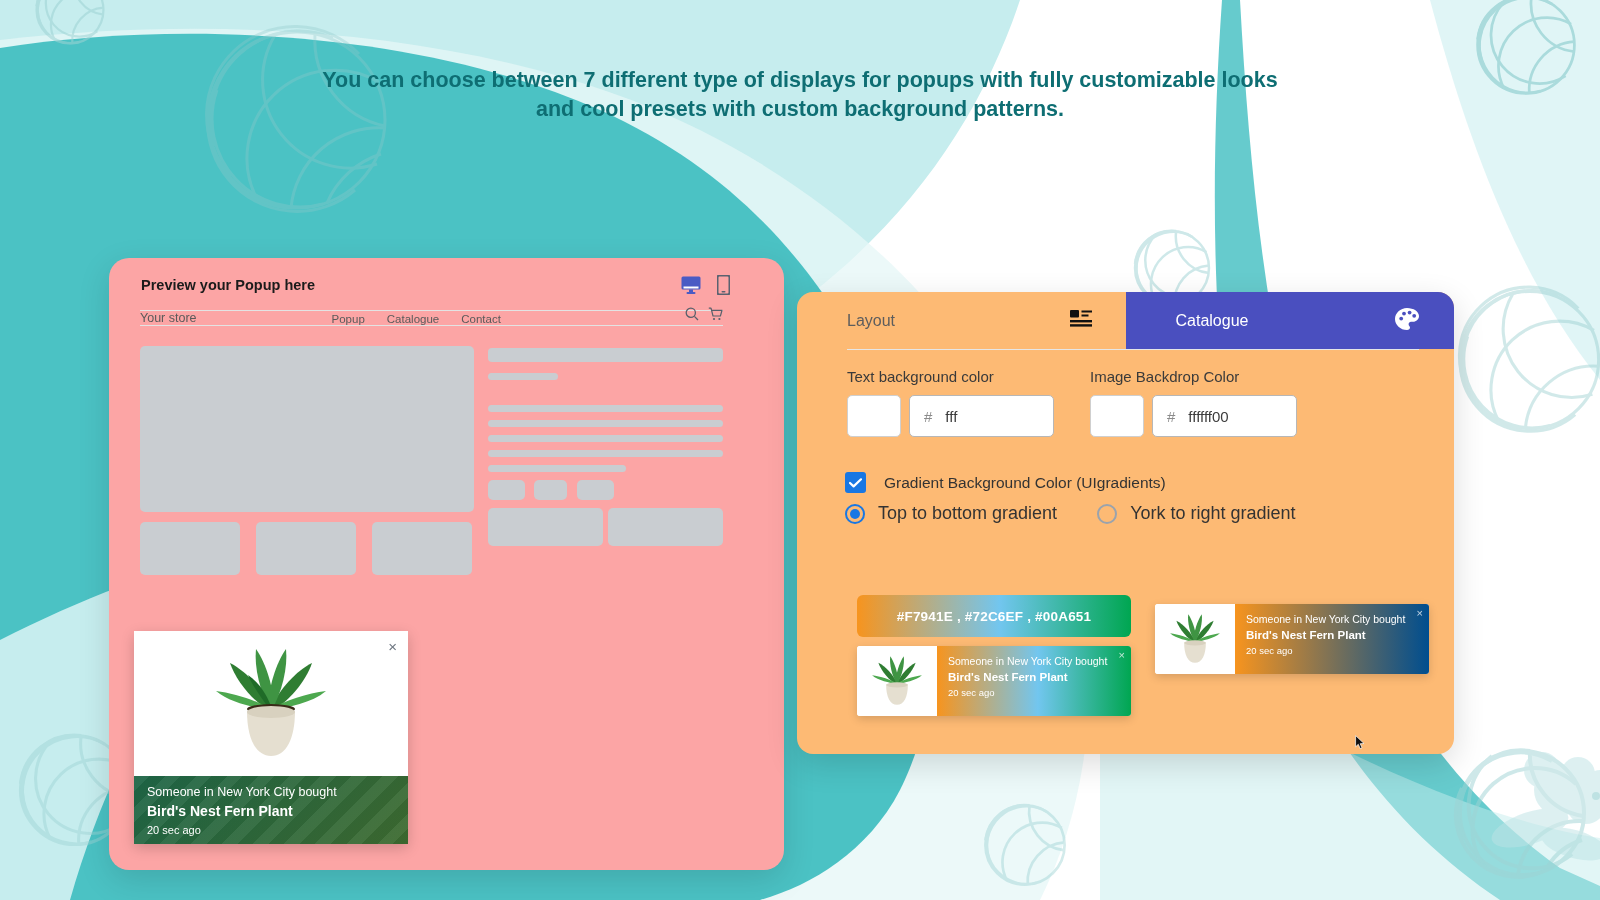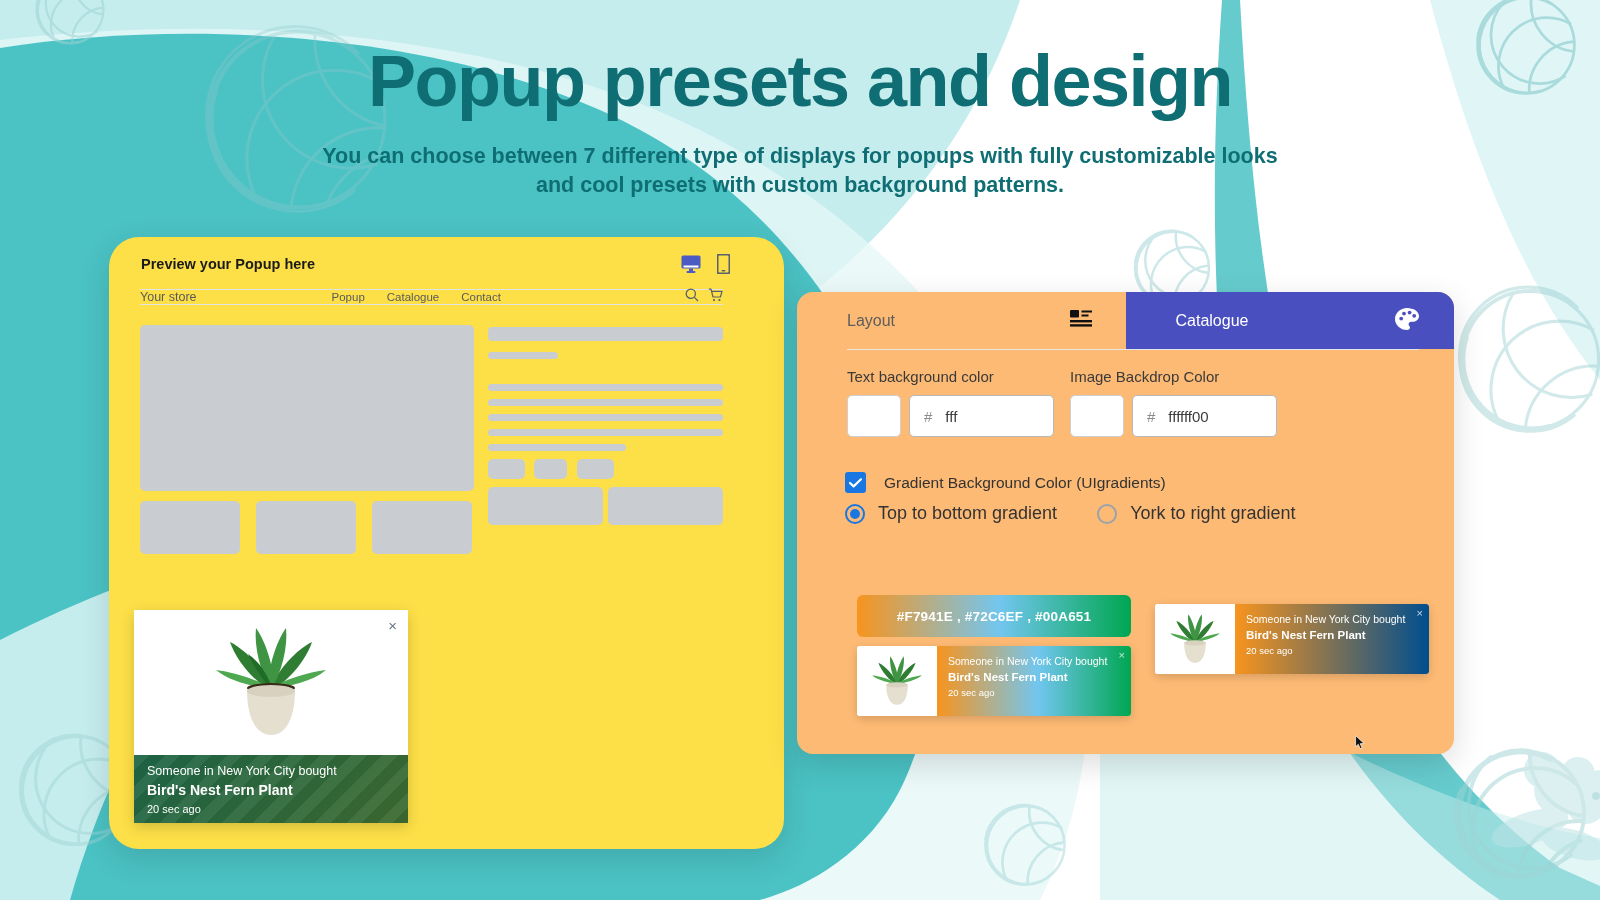--- a/index.html
+++ b/index.html
@@ -38,43 +38,43 @@
     width: 960px;
     font-size: 21.5px;
     font-weight: 700;
     line-height: 1.35;
     color: #0E6E73;
   }
 
   
   .preview-card {
     position: absolute;
-    left: 109px; top: 237px;
+    left: 109px; top: 258px;
     width: 675px; height: 612px;
-    background: #fde047;
-    border-radius: 30px;
+    background: #fca5a5;
+    border-radius: 20px;
     box-shadow: 0 10px 32px rgba(0,0,0,.13);
     z-index: 10;
   }
   .preview-head {
     position: absolute; left: 32px; top: 19px;
     font-size: 14.5px; font-weight: 700; color: #1b1b1b;
   }
   .device-icons {
     position: absolute; right: 54px; top: 17px;
     display: flex; gap: 16px; align-items: center;
   }
   .icon-monitor, .icon-mobile { display: block; }
 
   .store-bar {
     position: absolute; left: 31px; top: 52px;
     width: 583px; height: 16px;
     border-top: 1px solid #e3e3e3;
     border-bottom: 1px solid #e3e3e3;
-    display: flex; align-items: center;
+    display: flex; align-items: flex-end;
   }
   .store-name { font-size: 12.5px; color: #5a5a5a; }
   .store-nav { display: flex; gap: 22px; margin-left: 135px; }
   .store-nav span { font-size: 11.5px; color: #5a5a5a; }
   .store-tools { margin-left: auto; display: flex; gap: 9px; align-items: center; }
 
   
   .skeleton { position: absolute; left: 31px; top: 88px; width: 583px; height: 200px; }
   .sk { background: #c9cdd1; border-radius: 4px; position: absolute; }
   .sk.hero-img { left: 0; top: 0; width: 334px; height: 166px; border-radius: 5px; }
@@ -184,21 +184,21 @@
   }
   .tab.inactive { color: #5d5d5d; }
   .tab.active {
     background: #4A4FBF; color: #ffffff;
     border-top-right-radius: 16px;
   }
   .tabs-underline {
     position: absolute; left: 50px; top: 57px; width: 572px; height: 1px; background: #e6e6e6;
   }
 
-  .fields { position: absolute; left: 50px; top: 76px; display: flex; gap: 16px; }
+  .fields { position: absolute; left: 50px; top: 76px; display: flex; gap: 36px; }
   .field-label { font-size: 15px; color: #3a3a3a; margin-bottom: 10px; }
   .field-row { display: flex; gap: 8px; }
   .swatch {
     width: 54px; height: 42px; border: 1px solid #cfcfcf; border-radius: 5px;
     background: #ffffff;
   }
   .hexbox {
     height: 42px; border: 1px solid #b7b7b7; border-radius: 5px;
     display: flex; align-items: center; gap: 13px; padding: 0 14px;
     font-size: 15px; color: #3c3c3c; background: #fff;
@@ -381,21 +381,20 @@
           <path d="M36,48 A62,62 0 0 1 70,22"></path>
           <path d="M-50,-30 A62,62 0 0 0 30,54"></path>
           <path d="M-20,-62 A62,62 0 0 0 60,36"></path>
           <path d="M18,-67 A62,62 0 0 0 71,-2"></path>
         </g>
       </g>
     </g>
   </svg>
 
   <div class="hero">
-    <div class="hero-title">Popup presets and design</div>
     <div class="hero-sub">You can choose between 7 different type of displays for popups with fully customizable looks and cool presets with custom background patterns.</div>
   </div>
 
   <div class="preview-card">
     <div class="preview-head">Preview your Popup here</div>
 
     <div class="device-icons">
       <span class="icon-monitor">
         <svg width="20" height="18" viewBox="0 0 20 18">
           <rect x="0.5" y="0.5" width="19" height="13" rx="1.5" fill="#4A5BC4"></rect>

